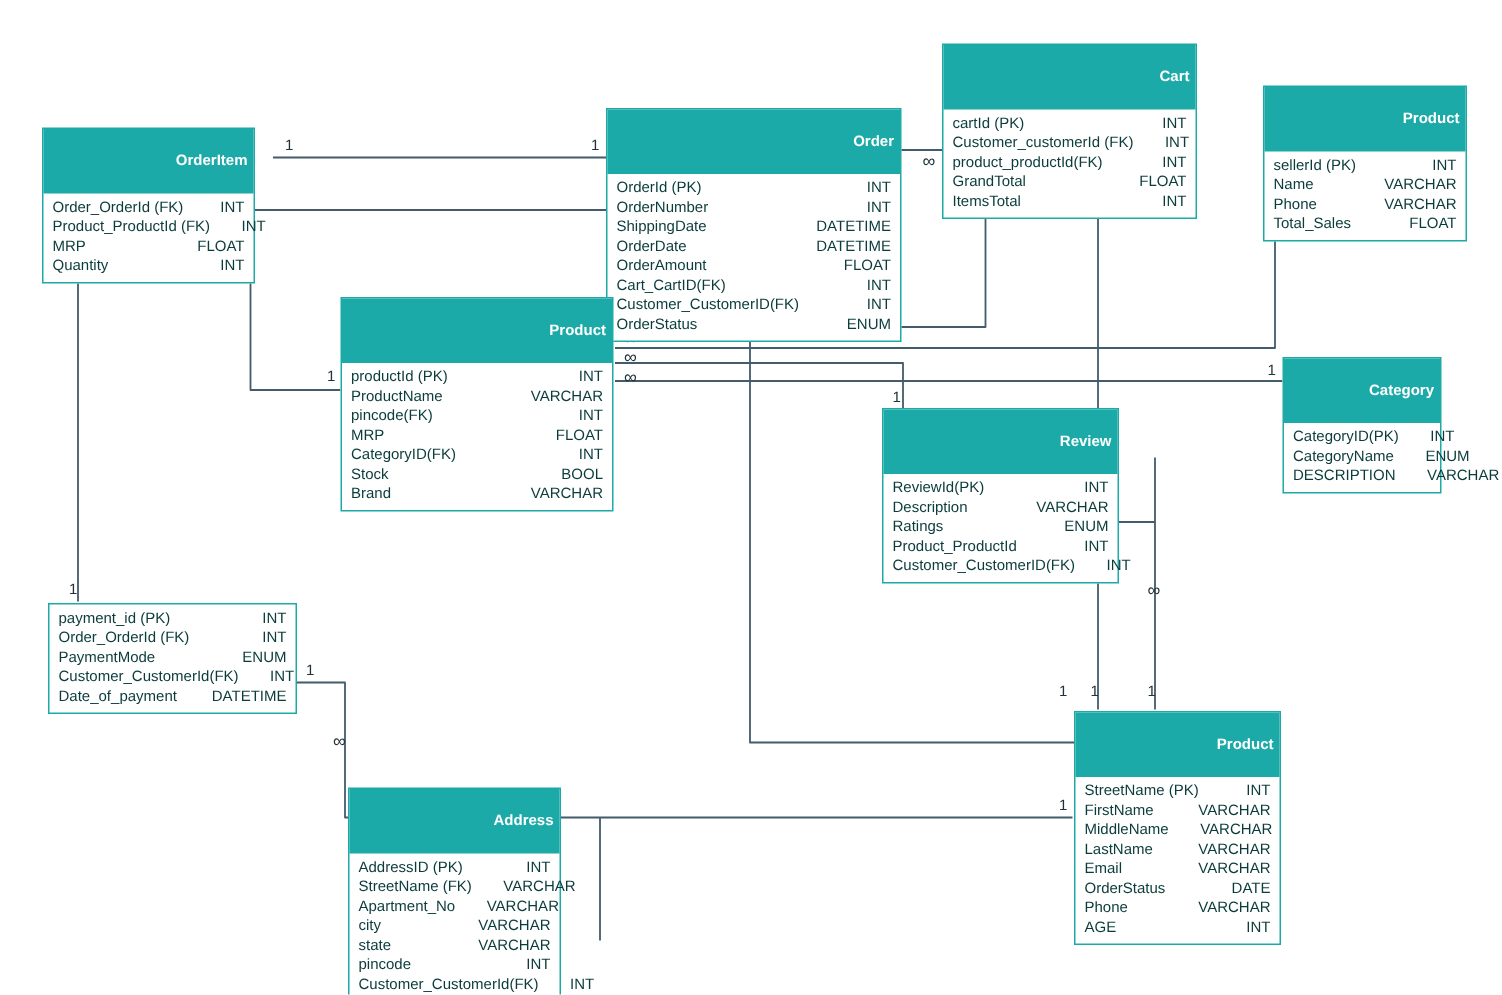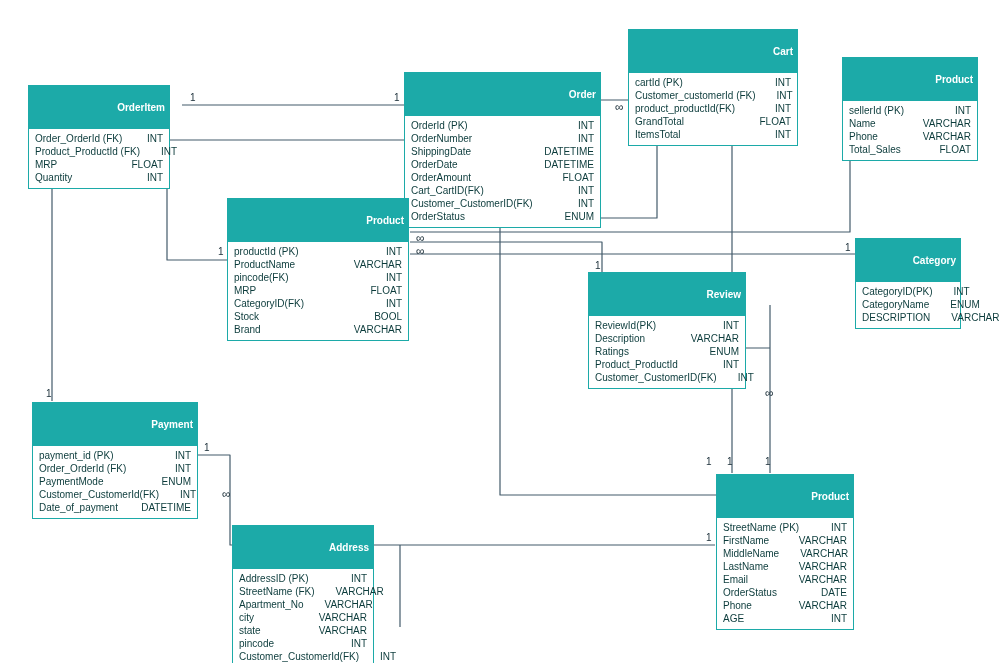--- a/index.html
+++ b/index.html
@@ -309,21 +309,20 @@
           <span class="type">ENUM</span>
         </div>
       <div class="row">
           <span class="name">DESCRIPTION</span>
           <span class="type">VARCHAR</span>
         </div>
     </div>
   </div>
 
   <div class="entity" style="left:32px; top:402px; width:166px;">
-    <div class="title">Payment</div>
     <div class="body">
       <div class="row">
           <span class="name">payment_id (PK)</span>
           <span class="type">INT</span>
         </div>
       <div class="row">
           <span class="name">Order_OrderId (FK)</span>
           <span class="type">INT</span>
         </div>
       <div class="row">

